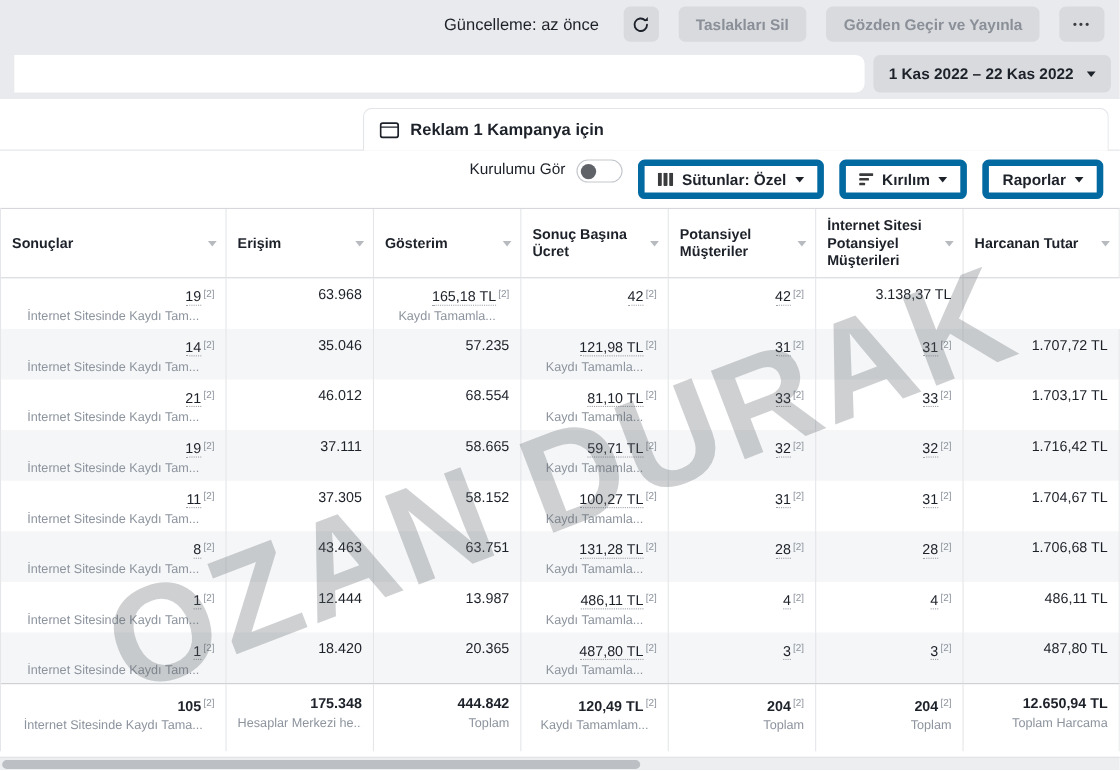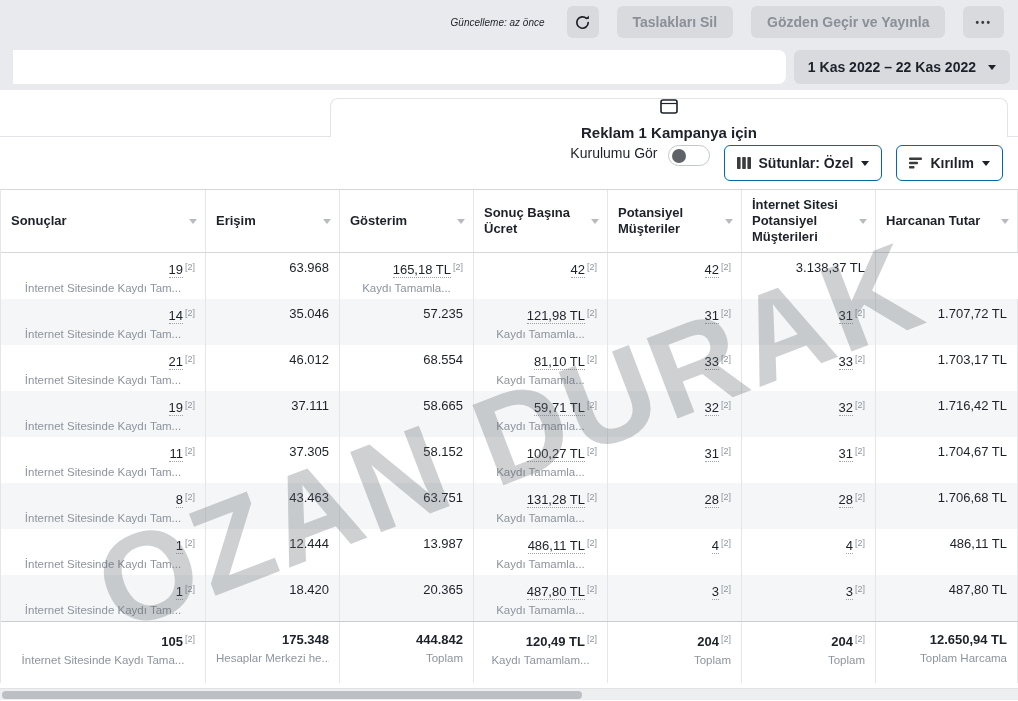--- a/index.html
+++ b/index.html
@@ -8,21 +8,21 @@
     width: 1018px; height: 701px; overflow: hidden; position: relative;
     font-family: "Liberation Sans", "DejaVu Sans", sans-serif;
     color: #1d2129; background: #fff;
   }
   
   .gray-head { background: #e9eaed; }
   .topbar {
     height: 44px; display: flex; align-items: center; justify-content: flex-end;
     gap: 18px; padding: 0 14px;
   }
-  .update-status { font-size: 10px; color: #1d2129; margin-right: 4px; font-style: italic; }
+  .update-status { font-size: 15px; color: #1d2129; margin-right: 4px; }
   .icon-btn {
     width: 32px; height: 32px; border: none; border-radius: 6px; background: #d8dade;
     display: flex; align-items: center; justify-content: center; padding: 0;
   }
   .gray-btn {
     height: 32px; padding: 0 16px; border: none; border-radius: 6px; background: #d8dade;
     font-size: 14px; font-weight: 600; font-family: inherit;
   }
   .gray-btn.disabled { color: #8a8f98; }
   .gray-btn.more { color: #3a3b3c; padding: 0 12px; font-size: 10px; letter-spacing: 2px; }
@@ -42,29 +42,29 @@
     border-top: 5px solid #1d2129;
   }
   .caret.sort { border-top-color: #b7babf; }
   
   .content { background: #fff; }
   .tab-bar { position: relative; height: 39px; margin-top: 8px; border-bottom: 1px solid #e2e4e8; }
   .tab {
     position: absolute; left: 330px; right: 10px; top: 0; bottom: -1px; z-index: 1;
     background: #fff; border: 1px solid #e2e4e8; border-bottom: none;
     border-radius: 8px 8px 0 0; display: flex; align-items: center; gap: 10px;
-    padding: 0 14px; font-size: 15px; font-weight: 700; flex-direction: column;
+    padding: 0 14px; font-size: 15px; font-weight: 700;
   }
   .toolbar { height: 36px; margin: 8px 15px 0 0; display: flex; align-items: flex-start; justify-content: flex-end; gap: 14px; }
   .setup-label { font-size: 14px; margin-right: -4px; }
   .toggle { width: 42px; height: 21px; border-radius: 11px; background: #fff; border: 1px solid #c3c7cc; position: relative; flex-shrink: 0; }
   .knob { position: absolute; left: 3px; top: 2.5px; width: 14px; height: 14px; border-radius: 50%; background: #5f6368; }
   .tb-btn {
     height: 36px; display: flex; align-items: center; gap: 8px; padding: 0 12px;
-    background: #fff; border: 1px solid #0369a1; border-radius: 6px;
+    background: #fff; border: 6px solid #0369a1; border-radius: 6px;
     font-size: 14px; font-weight: 600; color: #1d2129; font-family: inherit;
   }
   
   .table-wrap { position: relative; margin-top: 8px; border-left: 1px solid #e4e6e9; }
   .t-head, .t-row { display: grid; grid-template-columns: 205px 134px 134px 134px 134px 134px 142px; }
   .t-head { height: 64px; border-top: 1px solid #d5d7db; border-bottom: 1px solid #d5d7db; background: #fff; }
   .h-cell {
     display: flex; align-items: center; justify-content: space-between; gap: 4px;
     padding: 0 8px 0 10px; border-right: 1px solid #e4e6e9;
     font-size: 13px; font-weight: 700; line-height: 16px; color: #1d2129;
@@ -156,20 +156,24 @@
         <span style="display:flex;">
           <svg width="13" height="12" viewBox="0 0 13 12">
             <rect x="0" y="0.5" width="13" height="2.4" rx="0.8" fill="#3a3b3c"></rect>
             <rect x="0" y="4.8" width="9" height="2.4" rx="0.8" fill="#3a3b3c"></rect>
             <rect x="0" y="9.1" width="5.5" height="2.4" rx="0.8" fill="#3a3b3c"></rect>
           </svg>
         </span>
         <span>Kırılım</span>
         <span class="caret"></span>
       </button>
+      <button class="tb-btn">
+        <span>Raporlar</span>
+        <span class="caret"></span>
+      </button>
     </div>
 
     <div class="table-wrap">
       <div class="t-head">
         <div class="h-cell">
           <span>Sonuçlar</span>
           <span class="caret sort"></span>
         </div>
         <div class="h-cell">
           <span>Erişim</span>

